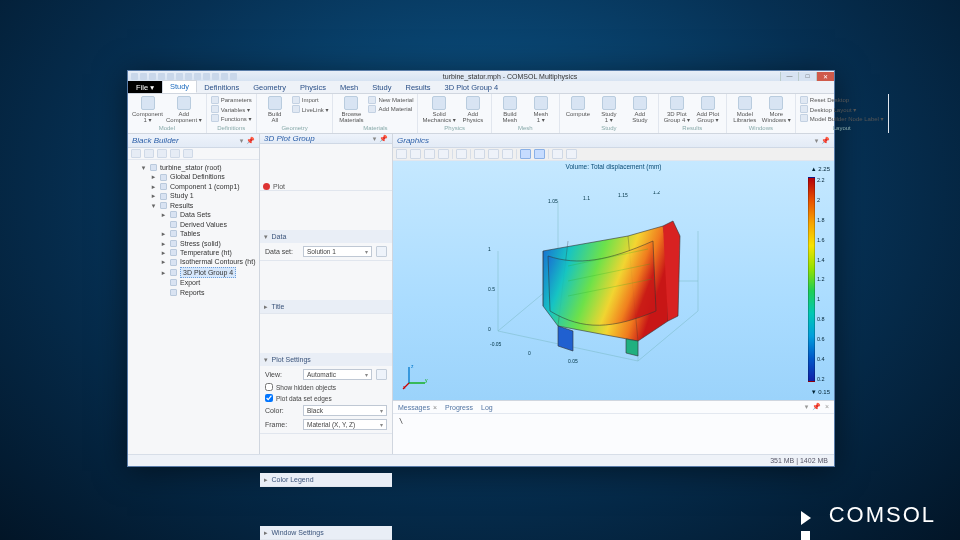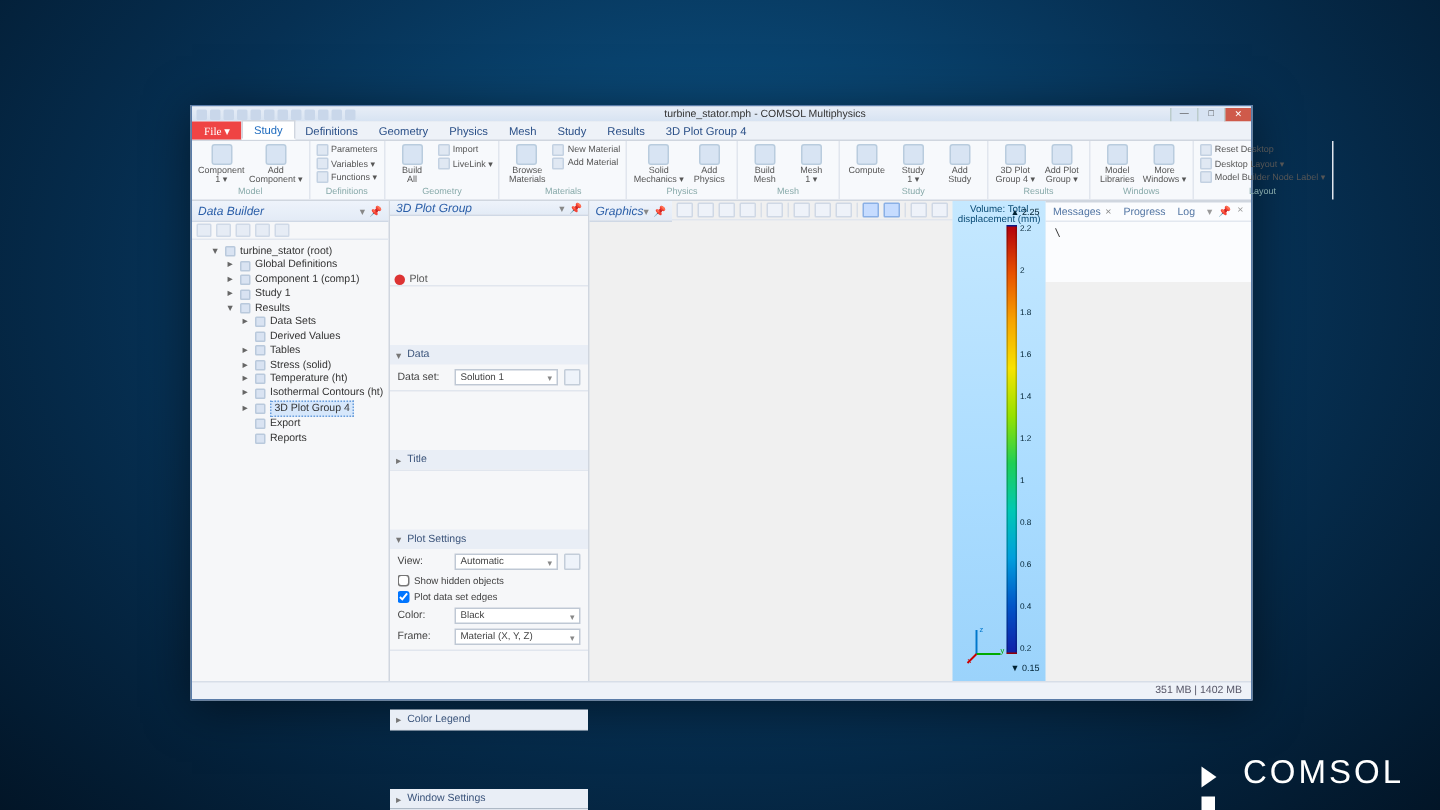--- a/index.html
+++ b/index.html
@@ -10,21 +10,21 @@
   .brand .logoicon::after{content:"";display:inline-block;width:9px;height:14px;background:#fff;vertical-align:top;}
   .appwin { position: absolute; left: 127px; top: 70px; width: 708px; height: 397px; background: #f0f0f0; border: 1px solid #5a7ca8; box-shadow: 0 4px 30px rgba(0,0,0,.5); display:flex; flex-direction:column;}
   .titlebar { height: 10px; background: linear-gradient(#e8eef7,#d7e3f2); display:flex; align-items:center; font-size:7px; color:#333;}
   .titlebar .qat{padding:0 3px; display:flex; gap:2px;}
   .titlebar .qat span{width:7px;height:7px;background:#c9d7ea;border-radius:1px;}
   .titlebar .title{flex:1;text-align:center;}
   .winbtns{display:flex;}
   .winbtns span{width:18px;height:9px;display:flex;align-items:center;justify-content:center;font-size:6px;color:#444;background:#d7e3f2;border-left:1px solid #bcc;}
   .winbtns span.cl{background:#cf5a4a;color:#fff;}
   .tabsrow{height:13px;background:#eef2f8;display:flex;align-items:flex-end;font-size:7.5px;color:#2a4f87;border-bottom:1px solid #d0d6df;}
-  .filebtn{background:#ef4444;color:#fff;padding:1px 8px;height:12px;display:flex;align-items:center;font-family:Liberation Serif, serif;}
+  .filebtn{background:#000000;color:#fff;padding:1px 8px;height:12px;display:flex;align-items:center;}
   .tabsrow .tab{padding:1px 7px;cursor:default;}
   .tabsrow .tab.active{background:#fff;border:1px solid #d0d6df;border-bottom:1px solid #fff;color:#1f6cbf;}
   .ribbon{height:40px;background:#f7f9fc;border-bottom:1px solid #d0d6df;display:flex;font-size:6.5px;color:#555;}
   .ribgrp{border-right:1px solid #e1e6ee;padding:2px 4px;display:flex;flex-direction:column;align-items:center;justify-content:space-between;}
   .ribgrp .btns{display:flex;gap:3px;align-items:flex-start;}
   .bbtn{display:flex;flex-direction:column;align-items:center;gap:1px;min-width:28px;}
   .bbtn .ic{width:14px;height:14px;background:#d8e4f3;border:1px solid #b9ccde;border-radius:2px;display:flex;align-items:center;justify-content:center;font-size:8px;color:#3a6;}
   .bbtn .lbl{font-size:6px;text-align:center;line-height:1;white-space:pre;}
   .minicol{display:flex;flex-direction:column;gap:1px;}
   .minibt{display:flex;align-items:center;gap:2px;font-size:6px;white-space:nowrap;}
@@ -48,21 +48,21 @@
   .sechead{height:13px;background:#e9eef6;display:flex;align-items:center;gap:4px;padding:0 4px;font-size:7px;color:#3a537a;}
   .sechead .arr{font-size:7px;color:#777;}
   .secbody{padding:3px 5px;font-size:7px;color:#444;display:flex;flex-direction:column;gap:3px;}
   .frow{display:flex;align-items:center;gap:4px;}
   .frow label{width:34px;}
   .frow .sel, .frow select{flex:1;height:11px;border:1px solid #bfc8d4;background:#fff;font-size:6.5px;padding:0 3px;display:flex;align-items:center;justify-content:space-between;}
   .frow .sel::after{content:"▾";color:#888;font-size:6px;}
   .ricon{width:11px;height:11px;border:1px solid #c3cdd9;background:#eef3fa;border-radius:1px;}
   .cb{display:flex;align-items:center;gap:3px;font-size:6.5px;}
   .cb input{width:8px;height:8px;}
-  .graphpanel{flex:1;display:flex;flex-direction:row;justify-content:center;}
+  .graphpanel{flex:1;display:flex;flex-direction:column;justify-content:center;}
   .plotstrip{height:13px;border-bottom:1px solid #e1e6ee;display:flex;align-items:center;padding:0 3px;font-size:7px;color:#555;gap:3px;}
   .plotstrip .dot{width:7px;height:7px;border-radius:50%;background:#d33;}
   .gtoolbar{height:13px;border-bottom:1px solid #e1e6ee;display:flex;align-items:center;gap:3px;padding:0 3px;}
   .gtoolbar span{width:11px;height:10px;background:#eef2f9;border:1px solid #cfd8e5;border-radius:1px;}
   .gtoolbar span.on{background:#c6dcff;border-color:#8ab0e6;}
   .gtoolbar .sep{width:1px;background:#d7dee8;border:none;height:10px;}
   .canvas{flex:1;background:linear-gradient(#c5e8ff 0%, #aadcff 60%, #9bd3fb 100%);position:relative;overflow:hidden;}
   .canvas .ptitle{position:absolute;top:2px;left:0;right:0;text-align:center;font-size:6.5px;color:#084a74;}
   .legend{position:absolute;right:6px;top:16px;bottom:18px;width:20px;display:flex;}
   .legend .bar{width:7px;height:100%;background:linear-gradient(to bottom,#b3000b,#e85200,#f7a400,#f7e300,#95e200,#1fcf55,#00c8b4,#009fdd,#0056c8,#1020a8);border:1px solid rgba(0,0,0,.2);}
@@ -262,21 +262,21 @@
           </div>
         </div>
         <div class="grplbl">Layout</div>
       </div>
     </div>
 
   <div class="mainarea">
 
     <div class="panel" style="width:132px">
       <div class="phead">
-        <span>Data Builder</span>
+        <span>Black Builder</span>
         <span class="pctl">
             <span>▾</span>
             <span>📌</span>
           </span>
       </div>
       <div class="ptoolbar">
           <span></span>
           <span></span>
           <span></span>
           <span></span>

